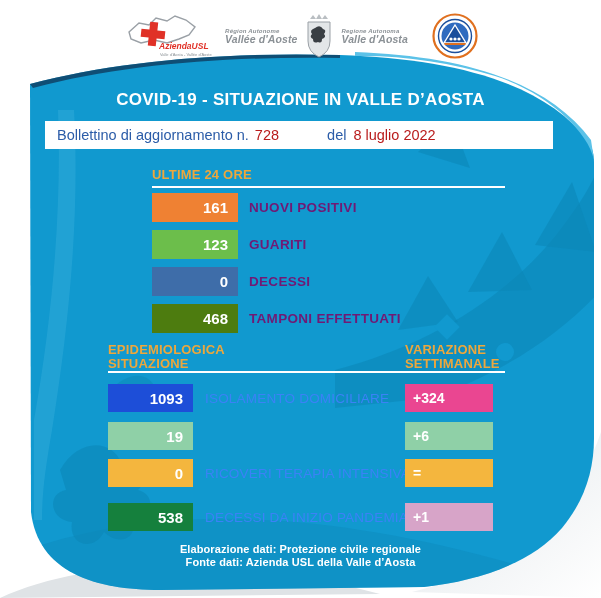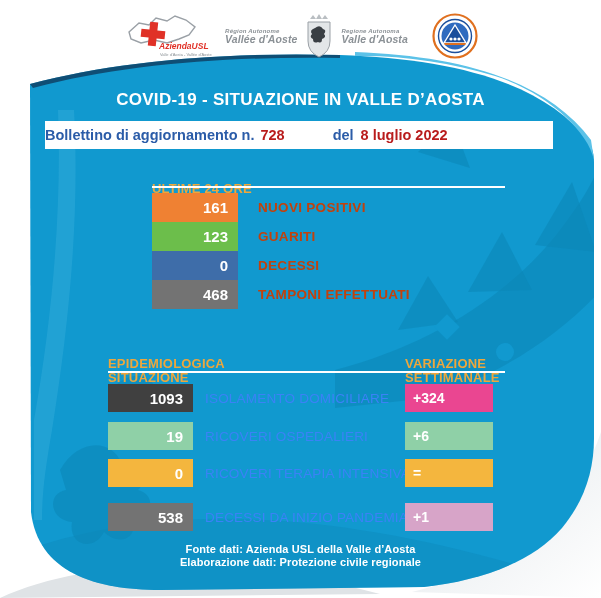--- a/index.html
+++ b/index.html
@@ -22,41 +22,41 @@
 
   
   .card-content{position:absolute;inset:0;}
   .title{
     position:absolute;left:45px;right:45px;top:90px;text-align:center;
     color:#ffffff;font-weight:bold;font-size:17px;letter-spacing:.3px;
   }
   .bulletin{
     position:absolute;left:45px;top:121px;width:508px;height:28px;
     background:#ffffff;display:flex;align-items:center;
-    font-size:14.5px;font-weight:bold;box-sizing:border-box;
+    font-size:14.5px;font-weight:normal;padding-left:12px;box-sizing:border-box;
   }
   .bulletin .blue{color:#2b5ca8;}
   .bulletin .orange{color:#b91c1c;}
   .bulletin .num{margin-left:6px;}
   .bulletin .del{margin-left:48px;}
   .bulletin .date{margin-left:7px;}
 
   .sec-heading{
     position:absolute;color:#eda73c;font-weight:bold;font-size:13px;
-    line-height:1.08;letter-spacing:.2px;margin-top:14px;
+    line-height:1.08;letter-spacing:.2px;
   }
   .rule{position:absolute;height:2px;background:#ffffff;}
 
-  .ultime-rows{position:absolute;left:152px;top:193px;display:flex;flex-direction:column;gap:0;}
+  .ultime-rows{position:absolute;left:152px;top:193px;display:flex;flex-direction:column;gap:8px;}
   .u-row{display:flex;align-items:center;height:29px;}
   .val-box{
     width:86px;height:29px;display:flex;align-items:center;justify-content:flex-end;
     padding-right:10px;box-sizing:border-box;color:#fff;font-weight:bold;font-size:15px;
   }
-  .u-row .lbl{margin-left:20px;color:#c2410c;font-weight:bold;font-size:13.5px;letter-spacing:.3px;}
+  .u-row .lbl{margin-left:11px;color:#701a75;font-weight:bold;font-size:13.5px;letter-spacing:.3px;}
 
   .sit-rows{position:absolute;left:108px;top:384px;width:400px;}
   .s-row{position:relative;display:flex;align-items:center;height:28px;}
   .s-row .val-box{width:85px;height:28px;}
   .s-row .lbl{margin-left:12px;color:#3b82f6;font-weight:normal;font-size:13.5px;letter-spacing:.2px;}
   .s-row .var-box{
     position:absolute;left:297px;top:0;width:88px;height:28px;
     display:flex;align-items:center;padding-left:8px;box-sizing:border-box;
     color:#fff;font-weight:bold;font-size:14px;
   }
@@ -179,56 +179,55 @@
       </div>
       <div class="u-row">
         <div class="val-box" style="background: rgb(108, 190, 75); padding-left: 22px;">123</div>
         <div class="lbl">GUARITI</div>
       </div>
       <div class="u-row">
         <div class="val-box" style="background: rgb(62, 109, 169);">0</div>
         <div class="lbl">DECESSI</div>
       </div>
       <div class="u-row">
-        <div class="val-box" style="background: #737373;">468</div>
+        <div class="val-box" style="background: #4d7c0f;">468</div>
         <div class="lbl">TAMPONI EFFETTUATI</div>
       </div>
     </div>
 
     <div class="sec-heading" style="left:108px;top:343px;">
       <div>EPIDEMIOLOGICA</div>
       <div>SITUAZIONE</div>
     </div>
     <div class="sec-heading" style="left:405px;top:343px;">
       <div>VARIAZIONE</div>
       <div>SETTIMANALE</div>
     </div>
     <div class="rule" style="left:108px;top:371px;width:397px;"></div>
 
     <div class="sit-rows">
       <div class="s-row g1">
-        <div class="val-box" style="background: #404040;">1093</div>
+        <div class="val-box" style="background: #1d4ed8;">1093</div>
         <div class="lbl">ISOLAMENTO DOMICILIARE</div>
         <div class="var-box" style="background: rgb(234, 70, 145);">+324</div>
       </div>
       <div class="s-row g2">
         <div class="val-box" style="background: rgb(143, 208, 167);">19</div>
-        <div class="lbl">RICOVERI OSPEDALIERI</div>
         <div class="var-box" style="background: rgb(143, 208, 167);">+6</div>
       </div>
       <div class="s-row g3">
         <div class="val-box" style="background: rgb(244, 182, 62);">0</div>
         <div class="lbl">RICOVERI TERAPIA INTENSIVA</div>
         <div class="var-box" style="background: rgb(244, 182, 62);">=</div>
       </div>
       <div class="s-row">
-        <div class="val-box" style="background: #737373;">538</div>
+        <div class="val-box" style="background: #15803d;">538</div>
         <div class="lbl">DECESSI DA INIZIO PANDEMIA</div>
         <div class="var-box" style="background: rgb(215, 164, 200);">+1</div>
       </div>
     </div>
 
     <div class="footer">
+      <div>Elaborazione dati: Protezione civile regionale</div>
       <div>Fonte dati: Azienda USL della Valle d’Aosta</div>
-      <div>Elaborazione dati: Protezione civile regionale</div>
     </div>
   </div>
 </div>
 
 </body></html>

